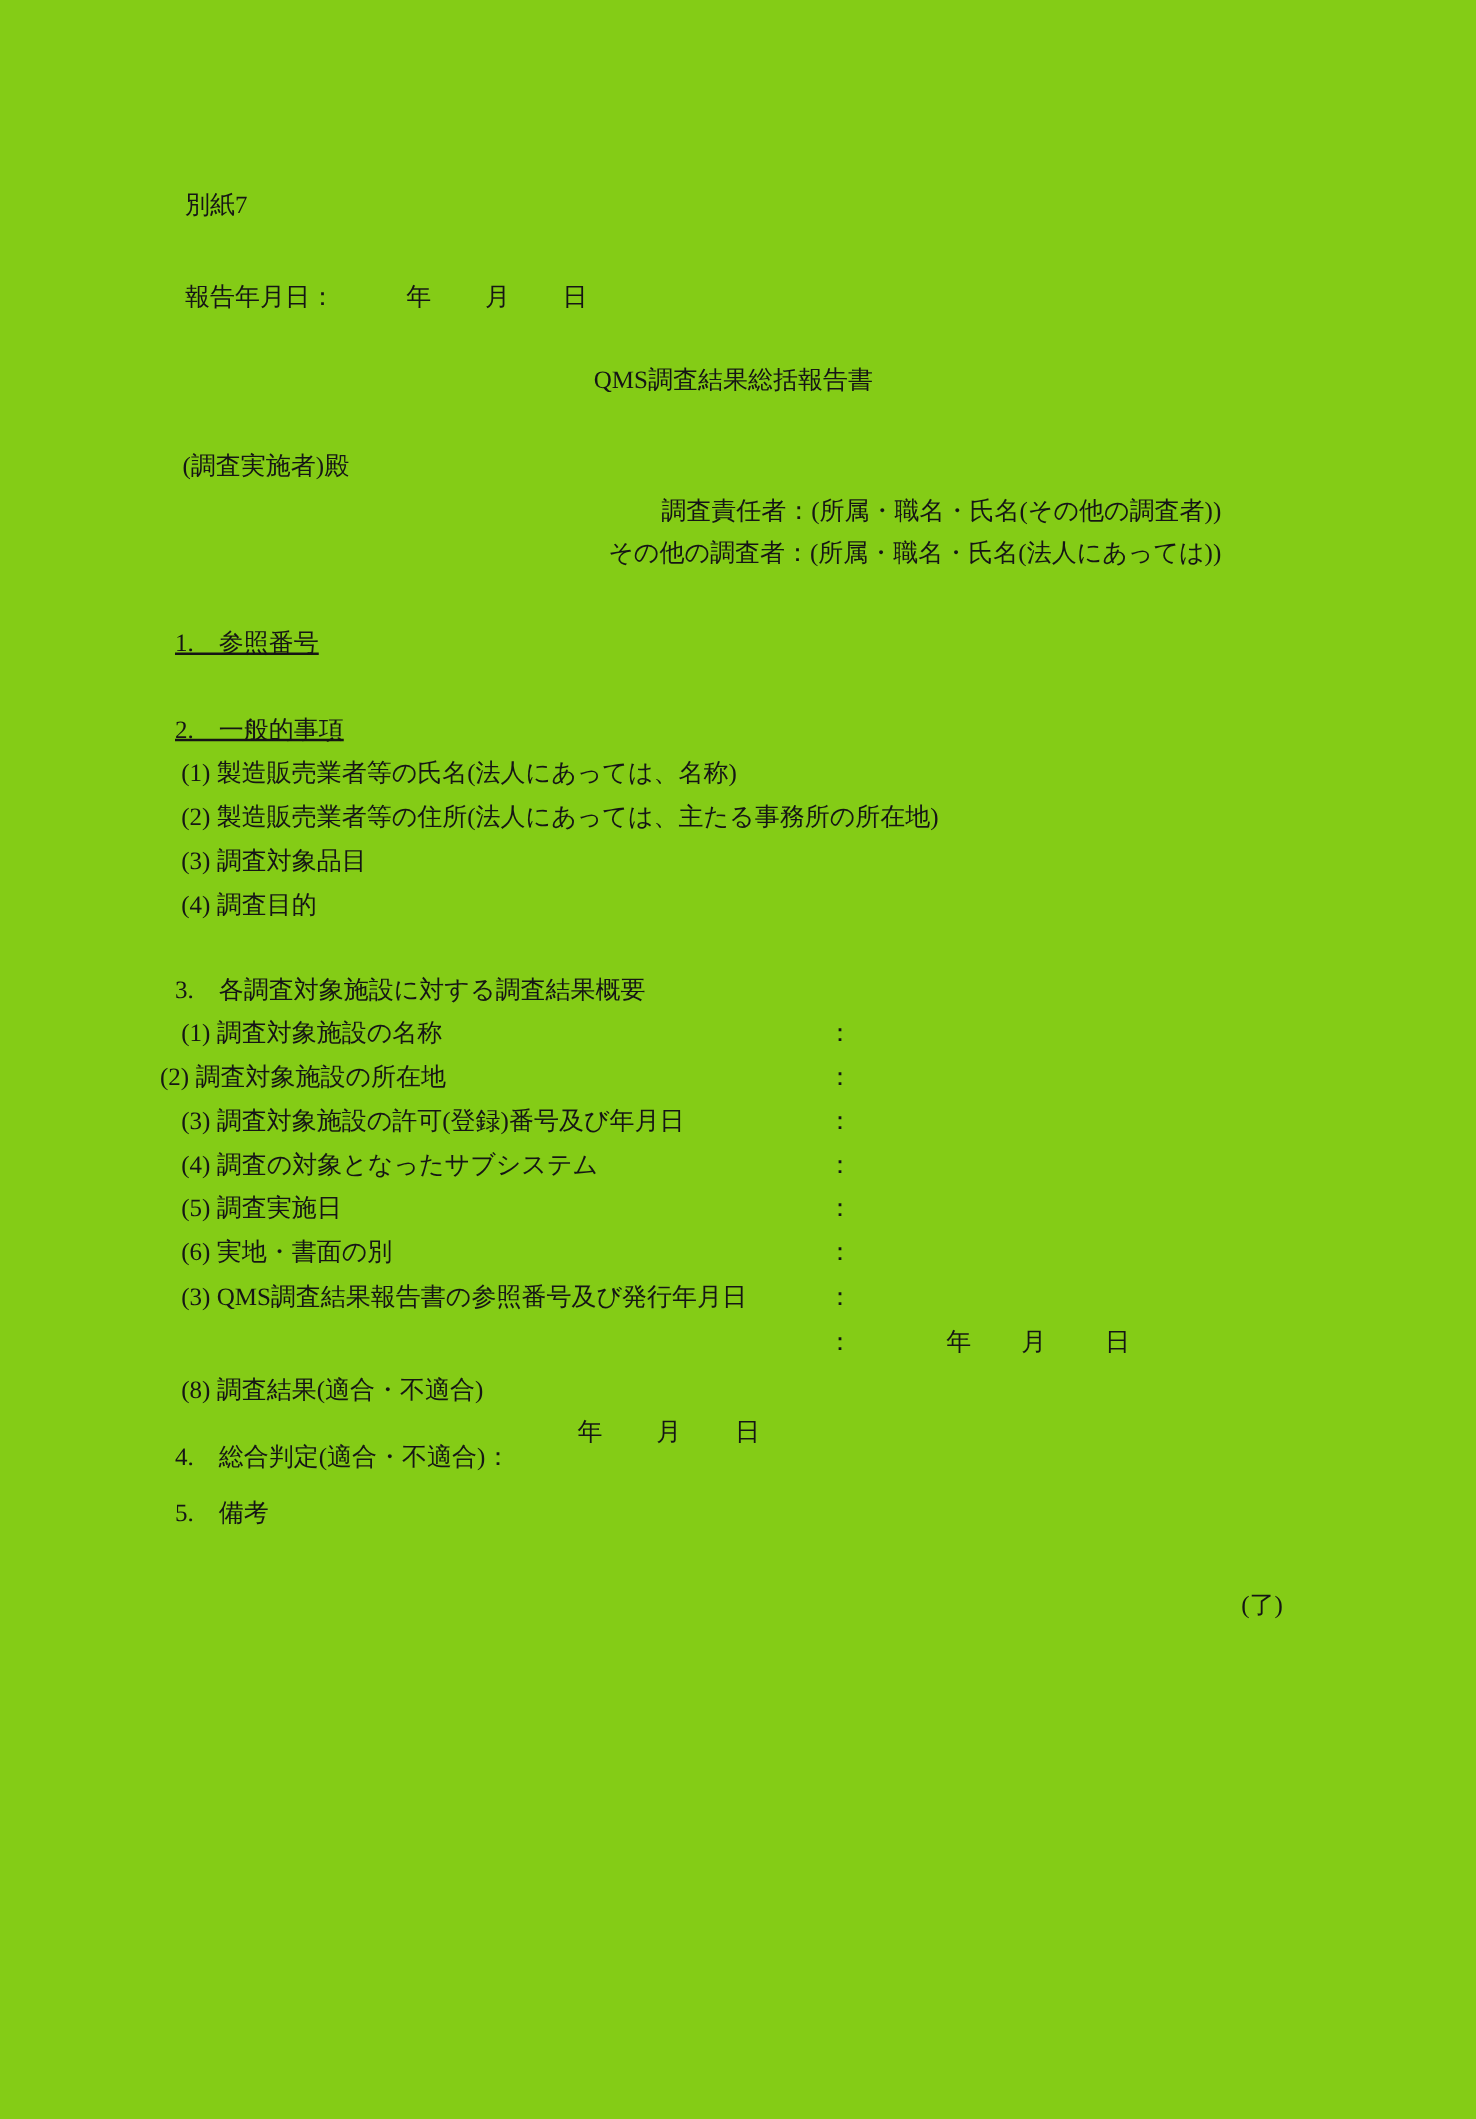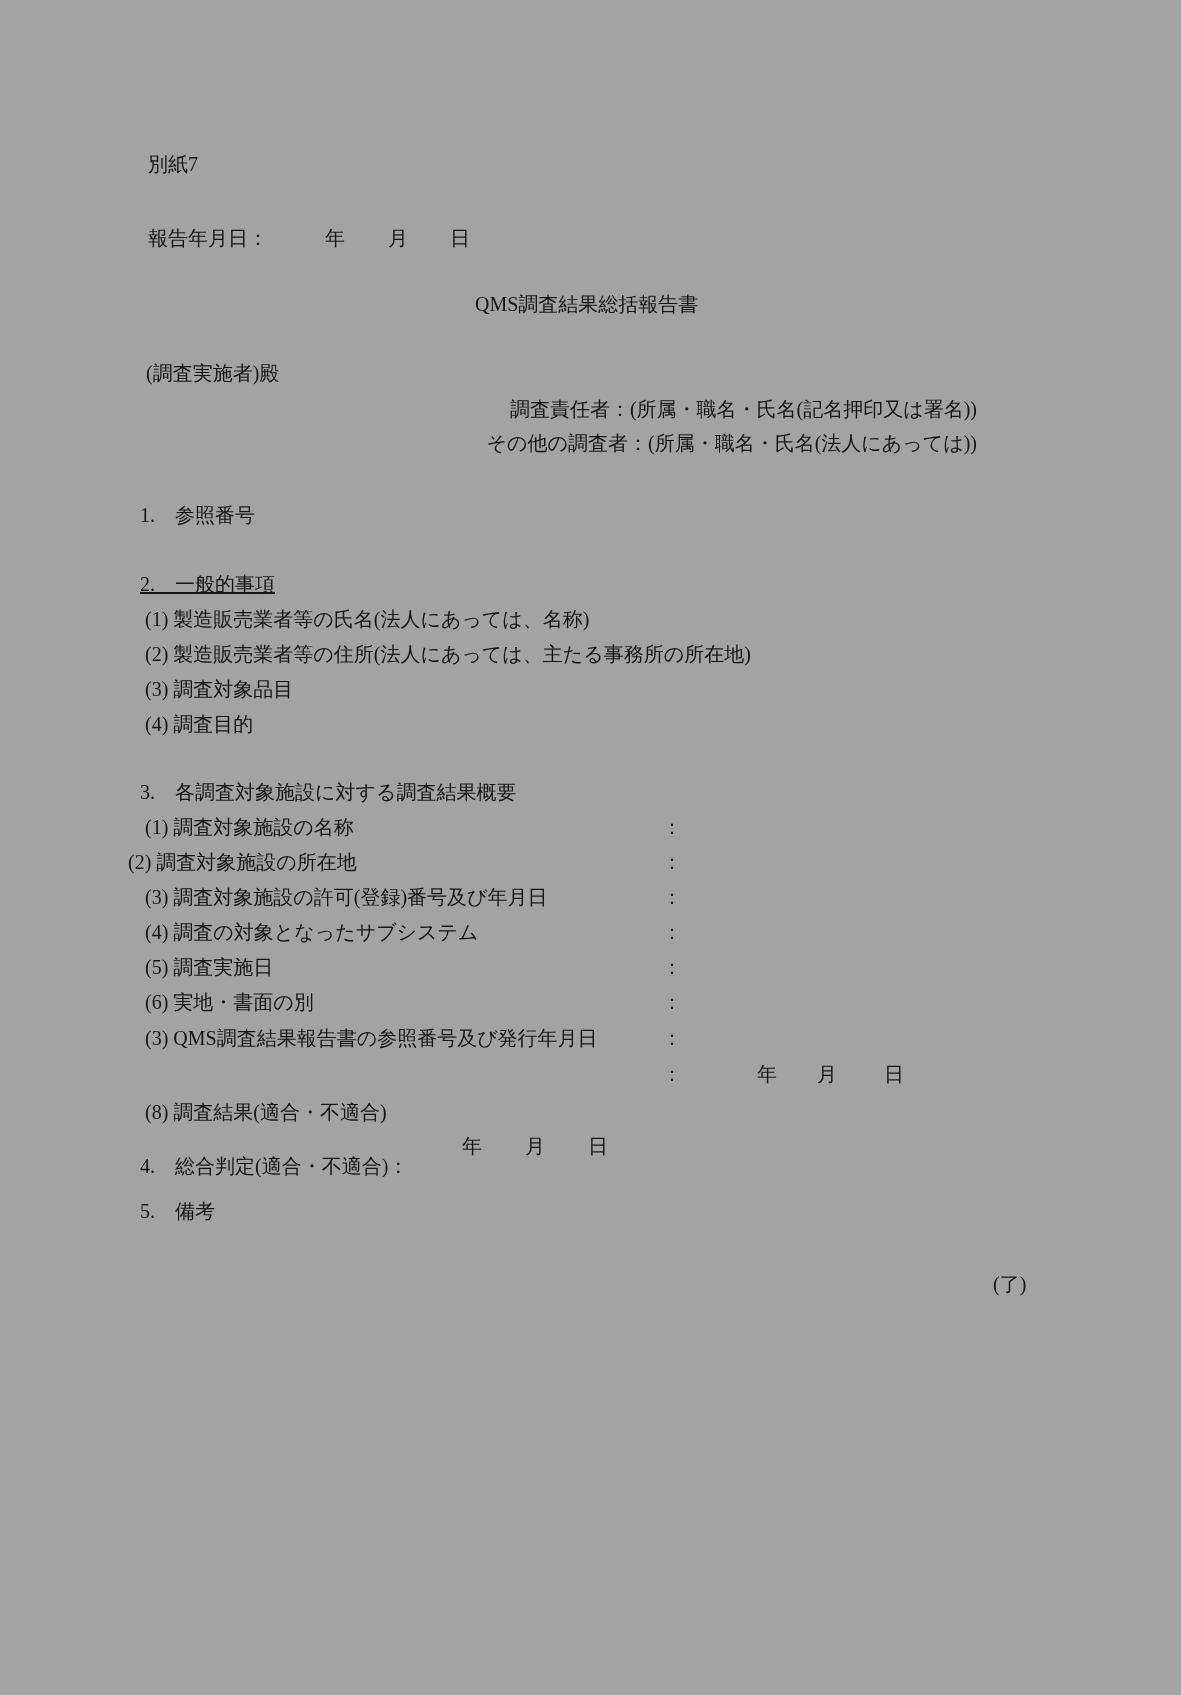--- a/index.html
+++ b/index.html
@@ -5,21 +5,21 @@
   html, body {
     margin: 0;
     padding: 0;
     background: #e8e8e8;
   }
   .page {
     position: relative;
     width: 1181px;
     height: 1695px;
     margin: 0 auto;
-    background: #a3a3a3;
+    background: #84cc16;
     color: #151515;
     font-family: "Liberation Serif", "DejaVu Serif", serif;
     font-size: 20px;
     line-height: 24px;
     overflow: hidden;
   }
   .t {
     position: absolute;
     white-space: pre;
   }
@@ -40,24 +40,24 @@
     <span class="t" style="left:148px; top:226px;text-align:right;">報告年月日：</span>
     <span class="t" style="left:325px; top:226px;">年</span>
     <span class="t" style="left:388px; top:226px;">月</span>
     <span class="t" style="left:450px; top:226px;">日</span>
   </div>
 
   <div class="t" style="left:475px; top:292px;">QMS調査結果総括報告書</div>
 
   <div class="t" style="left:146px; top:361px;">(調査実施者)殿</div>
 
-  <div class="r" style="right:204px; top:397px;">調査責任者：(所属・職名・氏名(記名押印又は署名))</div>
+  <div class="r" style="right:204px; top:397px;">調査責任者：(所属・職名・氏名(その他の調査者))</div>
   <div class="r" style="right:204px; top:431px;">その他の調査者：(所属・職名・氏名(法人にあっては))</div>
 
-  <div class="t" style="left:140px; top:503px;">1.　参照番号</div>
+  <div class="t" style="left:140px; top:503px;text-decoration:underline;">1.　参照番号</div>
 
   <div class="t" style="left:140px; top:572px;text-decoration:underline;">2.　一般的事項</div>
   <div class="t" style="left:145px; top:607px;">(1) 製造販売業者等の氏名(法人にあっては、名称)</div>
   <div class="t" style="left:145px; top:642px;">(2) 製造販売業者等の住所(法人にあっては、主たる事務所の所在地)</div>
   <div class="t" style="left:145px; top:677px;">(3) 調査対象品目</div>
   <div class="t" style="left:145px; top:712px;">(4) 調査目的</div>
 
   <div class="t" style="left:140px; top:780px;">3.　各調査対象施設に対する調査結果概要</div>
 
   <div>

